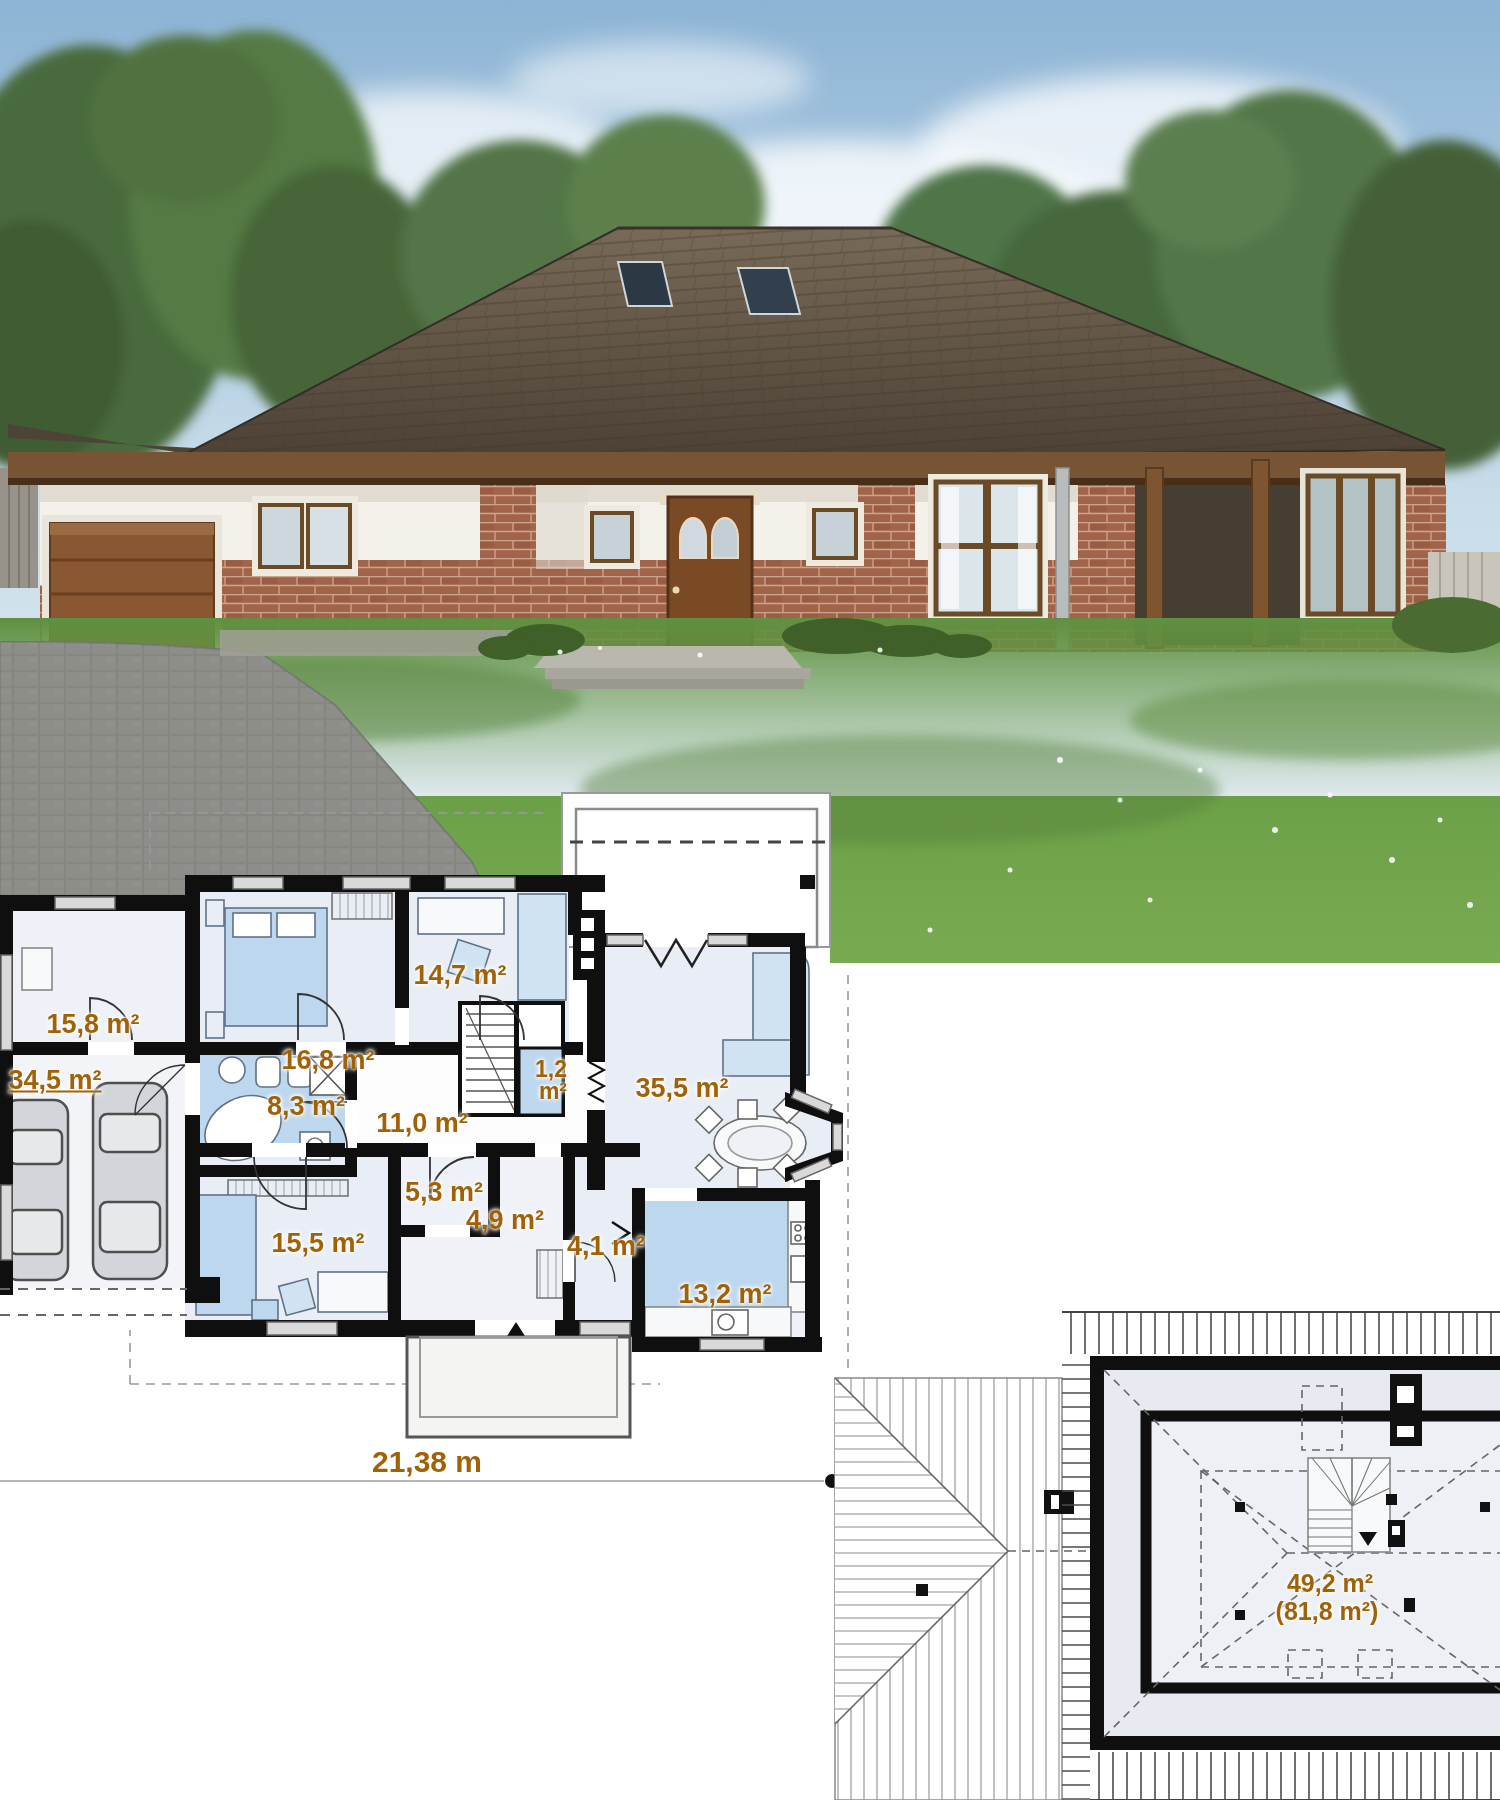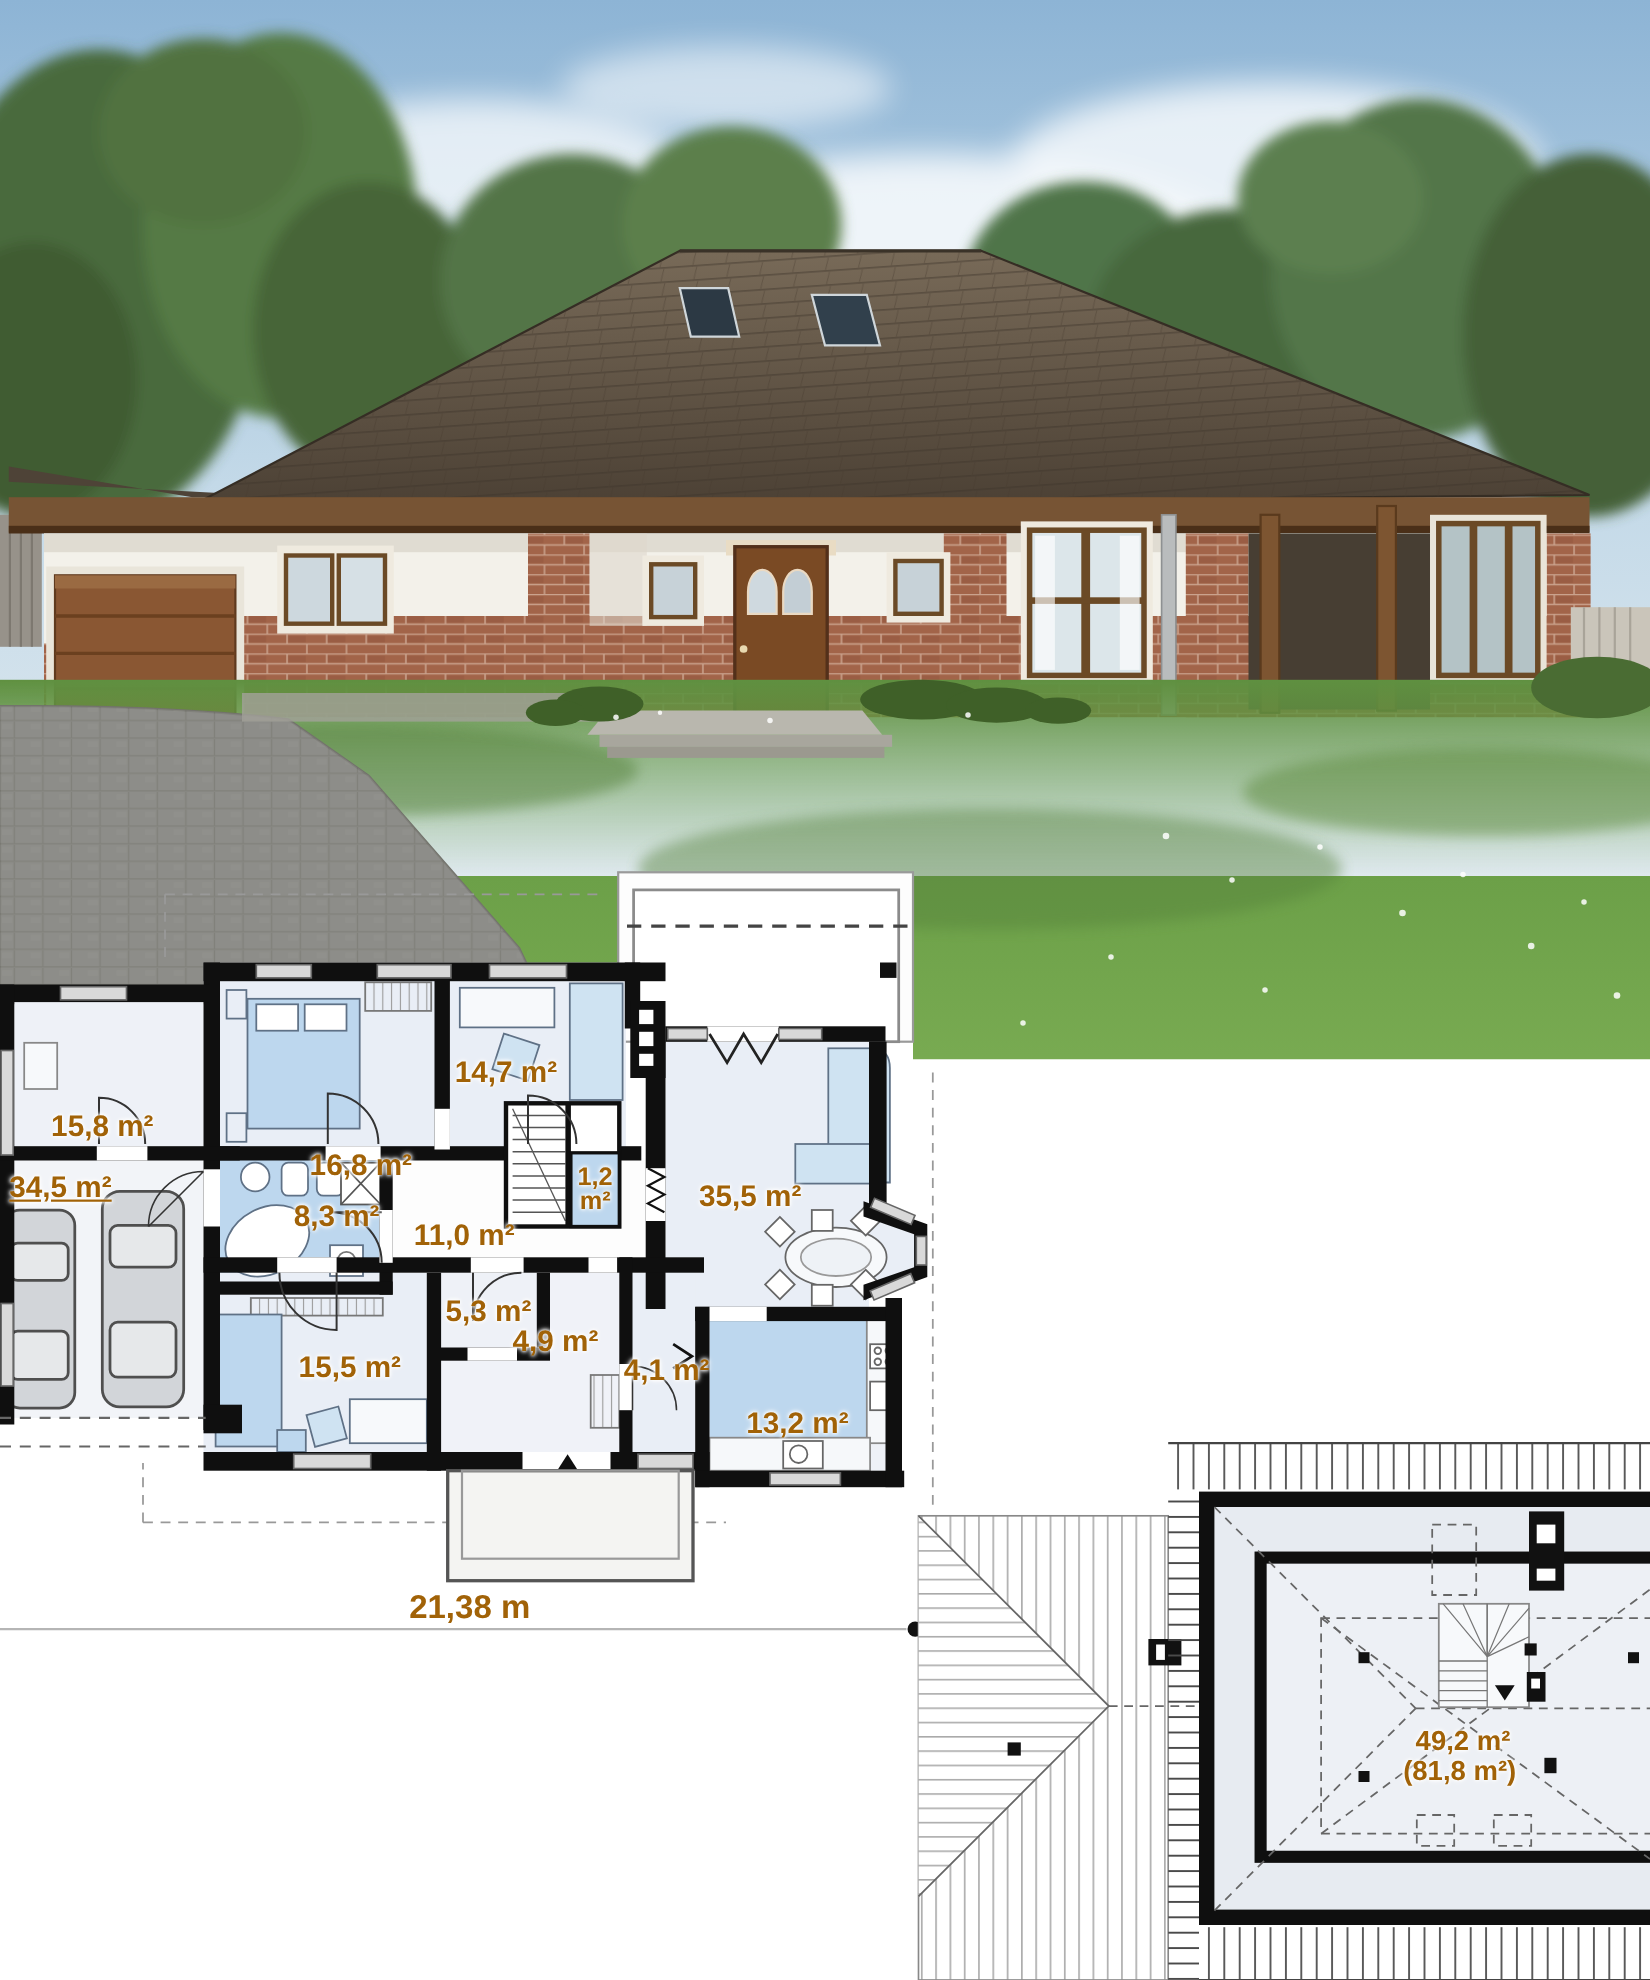--- a/index.html
+++ b/index.html
@@ -3,21 +3,21 @@
 <meta charset="utf-8">
 <style>
   html,body{margin:0;padding:0;background:#fff;}
   body{width:1500px;height:1800px;position:relative;overflow:hidden;
        font-family:"Liberation Sans","DejaVu Sans",sans-serif;}
   #stage{position:absolute;left:0;top:0;width:1500px;height:1800px;}
   svg{position:absolute;left:0;top:0;display:block;}
   .lbl{position:absolute;transform:translate(-50%,-50%);
        font-weight:bold;font-size:27px;color:#a16207;white-space:nowrap;
        text-shadow:0 0 3px #fff,0 0 4px #fff,0 0 6px #fff;letter-spacing:0px;}
-  .lbl.small{font-size:23px;white-space:normal;width:52px;text-align:center;line-height:.95;}
+  .lbl.small{font-size:23px;white-space:normal;width:52px;text-align:right;line-height:.95;}
   .lbl.dim{font-size:30px;}
   .lbl.attic{font-size:25px;}
 </style>
 </head>
 <body>
 
 <div id="stage">
 
 <svg width="1500" height="1800" viewBox="0 0 1500 1800">
 <defs>

